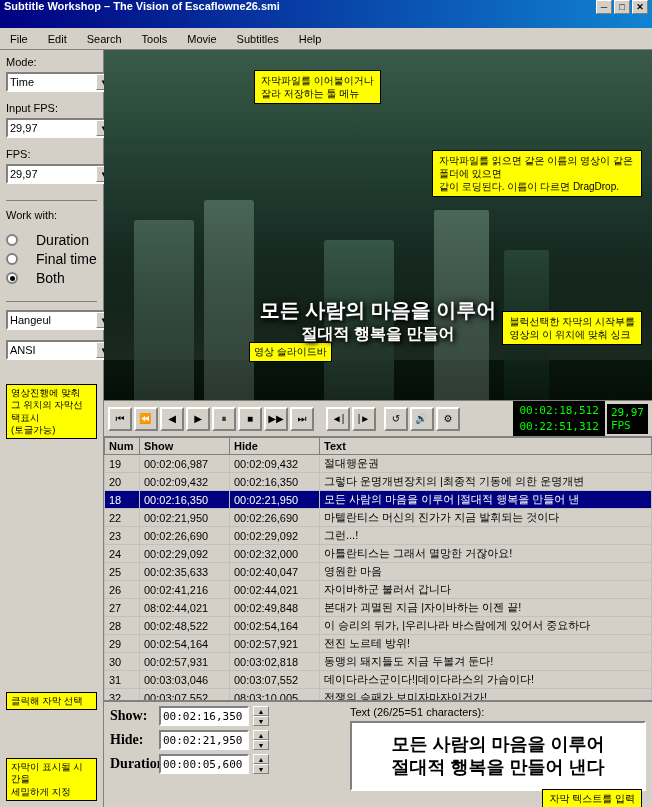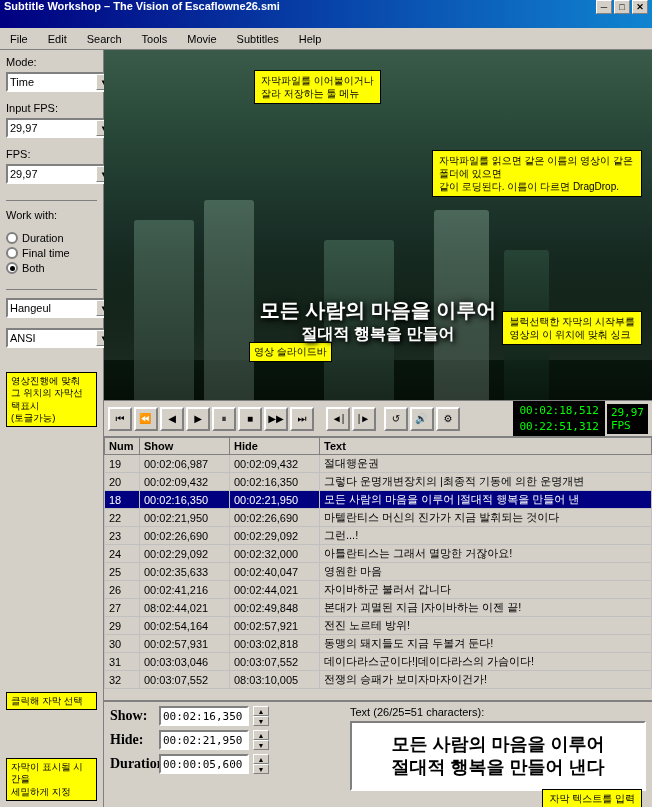--- a/index.html
+++ b/index.html
@@ -20,21 +20,21 @@
     
     .left-panel { width: 104px; background: #d4d0c8; border-right: 1px solid #808080; padding: 6px; flex-shrink: 0; }
     
     .panel-label { font-size: 11px; margin-bottom: 2px; }
     .combo-box { width: 110px; height: 20px; background: white; border: 2px solid; border-color: #808080 #fff #fff #808080; font-size: 11px; display: flex; align-items: center; justify-content: space-between; padding: 0 2px; margin-bottom: 8px; cursor: pointer; }
     .combo-arrow { width: 16px; height: 16px; background: #d4d0c8; border: 1px solid; border-color: #fff #808080 #808080 #fff; display: flex; align-items: center; justify-content: center; font-size: 8px; }
     
     .section-divider { border-top: 1px solid #808080; margin: 6px 0; }
     
     .radio-group { margin: 4px 0; }
-    .radio-item { display: flex; align-items: center; gap: 4px; margin: 3px 0; font-size: 11px; cursor: pointer; }
+    .radio-item { display: flex; align-items: center; gap: 18px; margin: 3px 0; font-size: 14px; cursor: pointer; }
     .radio-circle { width: 12px; height: 12px; border: 2px solid #808080; border-radius: 50%; background: white; display: flex; align-items: center; justify-content: center; }
     .radio-circle.selected::after { content: ''; width: 5px; height: 5px; background: black; border-radius: 50%; display: block; }
     
     
     .right-panel { flex: 1; display: flex; flex-direction: column; overflow: hidden; }
     
     
     .video-area { background: #1a1a1a; height: 350px; position: relative; flex-shrink: 0; overflow: hidden; }
     .video-bg { width: 100%; height: 100%; background: linear-gradient(180deg, #2a4a3a 0%, #1a3a2a 30%, #0a2a1a 60%, #152015 100%); position: relative; }
     
@@ -282,20 +282,26 @@
       <td>00:02:44,021</td>
       <td style="max-width:220px;overflow:hidden;text-overflow:ellipsis;">자이바하군 불러서 갑니다</td>
     </tr>
             <tr>
       <td>27</td>
       <td>08:02:44,021</td>
       <td>00:02:49,848</td>
       <td style="max-width:220px;overflow:hidden;text-overflow:ellipsis;">본대가 괴멸된 지금 |자이바하는 이젠 끝!</td>
     </tr>
             <tr>
+      <td>28</td>
+      <td>00:02:48,522</td>
+      <td>00:02:54,164</td>
+      <td style="max-width:220px;overflow:hidden;text-overflow:ellipsis;">이 승리의 뒤가, |우리나라 바스람에게 있어서 중요하다</td>
+    </tr>
+            <tr>
       <td>29</td>
       <td>00:02:54,164</td>
       <td>00:02:57,921</td>
       <td style="max-width:220px;overflow:hidden;text-overflow:ellipsis;">전진 노르테 방위!</td>
     </tr>
             <tr>
       <td>30</td>
       <td>00:02:57,931</td>
       <td>00:03:02,818</td>
       <td style="max-width:220px;overflow:hidden;text-overflow:ellipsis;">동맹의 돼지들도 지금 두볼겨 둔다!</td>

